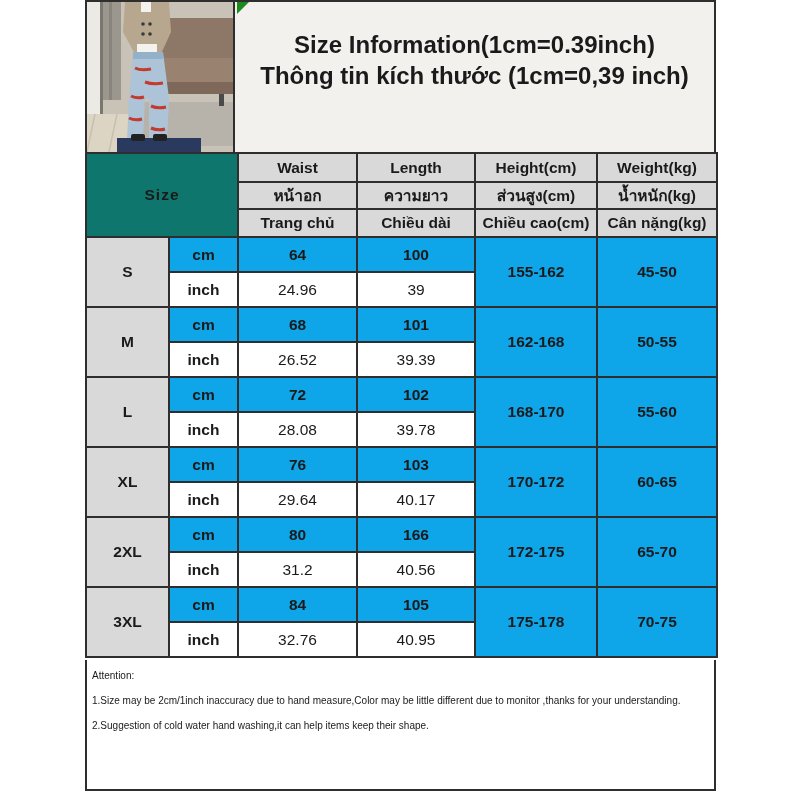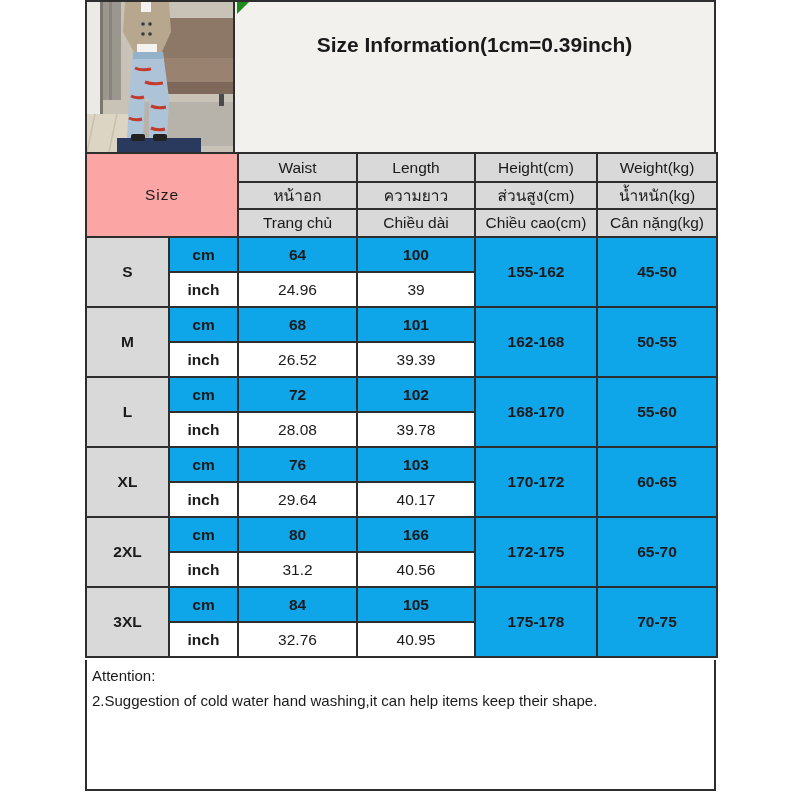--- a/index.html
+++ b/index.html
@@ -17,53 +17,53 @@
     overflow:hidden;background:#c9c2b6;
   }
   .photo-box svg{display:block;}
 
   
   .title-box{
     left:235px;top:0;width:481px;height:152px;
     border:2px solid #2e2e2e;border-left:none;border-bottom:none;
     background:#f2f1ee;text-align:center;padding-top:27px;
   }
-  .title-box .t-line{font-weight:bold;font-size:21px;line-height:31px;white-space:nowrap;}
+  .title-box .t-line{font-weight:bold;font-size:24px;line-height:31px;white-space:nowrap;}
   .corner-marker{
     position:absolute;left:237px;top:2px;width:0;height:0;
     border-top:12px solid #1e8a1e;border-right:12px solid transparent;
   }
 
   
   table.size-table{
     position:absolute;left:85px;top:152px;width:631px;
     border-collapse:collapse;table-layout:fixed;
   }
   table.size-table td{
     border:2px solid #2e2e2e;text-align:center;vertical-align:middle;
     padding:0;font-size:15.5px;overflow:hidden;white-space:nowrap;
   }
-  td.h{background:#d9d9d9;font-weight:normal;font-size:17px;}
+  td.h{background:#d9d9d9;font-weight:bold;font-size:17px;}
   td.h-th{font-size:15.5px;}
-  td.size-cell{background:#fca5a5;font-weight:normal;font-size:34px;letter-spacing:1px;}
+  td.size-cell{background:#0f766e;font-weight:bold;font-size:34px;letter-spacing:1px;}
   td.c-size{background:#d9d9d9;font-weight:bold;font-size:17px;}
   td.c-unit{font-weight:bold;font-size:16px;}
   td.shade{background:#0ea5e9;}
   td.white{background:#ffffff;}
   td.v-bold{font-weight:bold;}
   tr.hr1{height:29px;}
   tr.hr2{height:20px;}
   tr.hr3{height:28px;}
   tr.dr{height:35px;}
 
   
   .attention-box{
     left:85px;top:660px;width:631px;height:131px;
     border:2px solid #2e2e2e;border-top:none;background:#ffffff;
-    padding:3px 5px;font-size:15px;line-height:25px;
+    padding:3px 5px;font-size:10px;line-height:25px;
   }
   .attention-box p{margin:0;}
 </style>
 </head>
 <body>
 
 <div class="box photo-box">
   <svg width="146" height="150" viewBox="0 0 146 150">
 
     <rect x="0" y="0" width="146" height="150" fill="#c9c2b6"></rect>
@@ -107,20 +107,21 @@
 
     <rect x="30" y="136" width="84" height="14" fill="#2a3a5e"></rect>
 
     <rect x="44" y="132" width="14" height="7" rx="2" fill="#222222"></rect>
     <rect x="66" y="132" width="14" height="7" rx="2" fill="#222222"></rect>
   </svg>
 </div>
 
 <div class="box title-box">
   <div class="t-line">Size Information(1cm=0.39inch)</div>
+  <div class="t-line">Thông tin kích thước (1cm=0,39 inch)</div>
 </div>
 <div class="corner-marker"></div>
 
 <table class="size-table">
   <colgroup>
     <col style="width:83px">
       <col style="width:69px">
       <col style="width:119px">
     <col style="width:118px">
       <col style="width:122px">
@@ -228,14 +229,15 @@
     <tr class="dr">
       <td class="c-unit white">inch</td>
       <td class="white">32.76</td>
       <td class="white">40.95</td>
     </tr>
   </tbody>
 </table>
 
 <div class="box attention-box">
   <p>Attention:</p>
+  <p>1.Size may be 2cm/1inch inaccuracy due to hand measure,Color may be little different due to monitor ,thanks for your understanding.</p>
   <p>2.Suggestion of cold water hand washing,it can help items keep their shape.</p>
 </div>
 
 </body></html>

